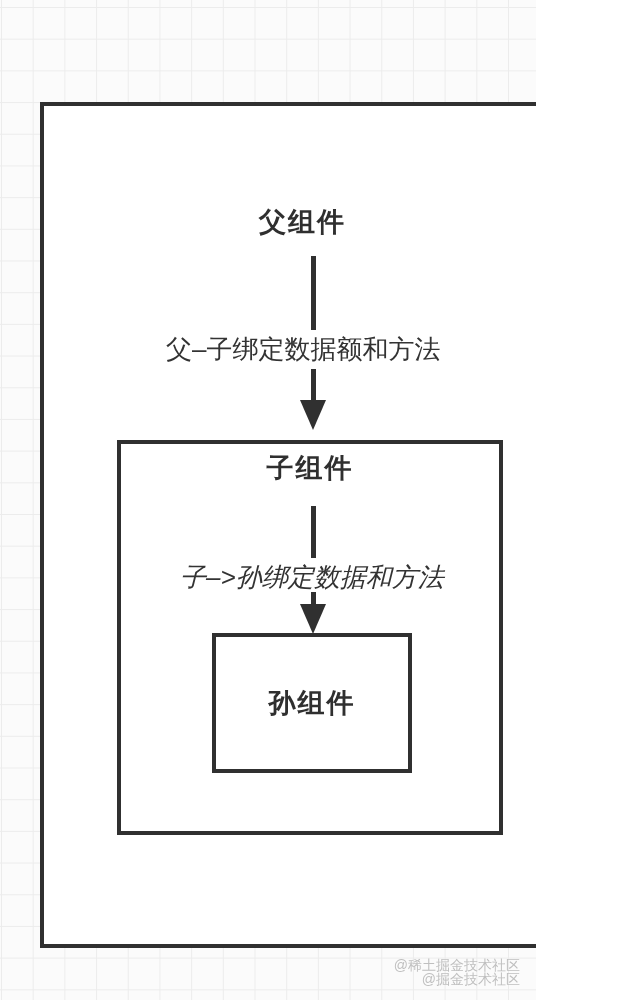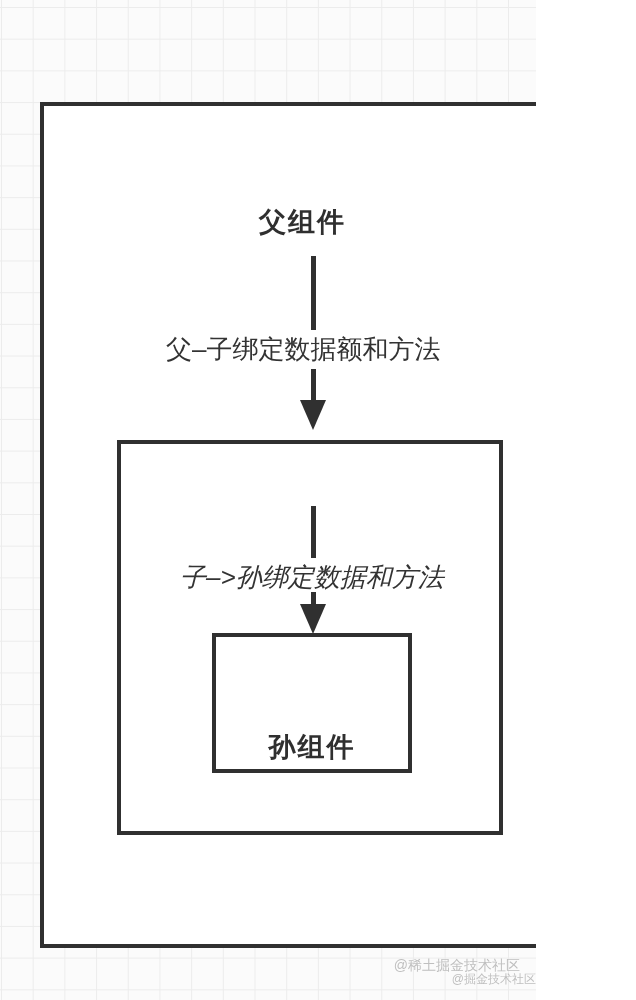--- a/index.html
+++ b/index.html
@@ -33,21 +33,21 @@
     position: absolute;
     text-align: center;
     font-weight: 700;
     font-size: 27px;
     color: #2f2f2f;
     letter-spacing: 2px;
     line-height: 32px;
   }
   .parent-title { left: 40px;  width: 525px; top: 206px; }
   .child-title  { left: 117px; width: 386px; top: 452px; }
-  .grand-title  { left: 212px; width: 200px; top: 687px; margin-top: 44px; }
+  .grand-title  { left: 212px; width: 200px; top: 687px; }
 
   .edge-label {
     position: absolute;
     text-align: left;
     font-size: 26px;
     font-weight: 400;
     color: #333333;
     line-height: 32px;
     white-space: nowrap;
   }
@@ -74,36 +74,37 @@
   }
   .head-a { left: 300px; top: 400px; }
   .head-b { left: 300px; top: 604px; }
 
   .watermark {
     position: absolute;
     color: #bfbfbf;
     text-align: center;
   }
   .watermark-main  { right: 16px; top: 957px; font-size: 14px; line-height: 16px; }
-  .watermark-small { right: 0; top: 975px; font-size: 12px;  line-height: 9px; }
+  .watermark-small { right: 16px; top: 975px; font-size: 14px;  line-height: 9px; }
 </style>
 </head>
 <body>
 
 <div class="canvas">
 
   <div class="box outer-box"></div>
   <div class="node-title parent-title">父组件</div>
 
   <div class="arrow-seg seg-a"></div>
   <div class="edge-label edge1-label">父–子绑定数据额和方法</div>
   <div class="arrow-seg seg-b"></div>
   <div class="arrow-head head-a"></div>
 
   <div class="box child-box"></div>
+  <div class="node-title child-title">子组件</div>
 
   <div class="arrow-seg seg-c"></div>
   <div class="edge-label edge2-label">子–&gt;孙绑定数据和方法</div>
   <div class="arrow-seg seg-d"></div>
   <div class="arrow-head head-b"></div>
 
   <div class="box grand-box"></div>
   <div class="node-title grand-title">孙组件</div>
 
   <div class="watermark watermark-main">@稀土掘金技术社区</div>

